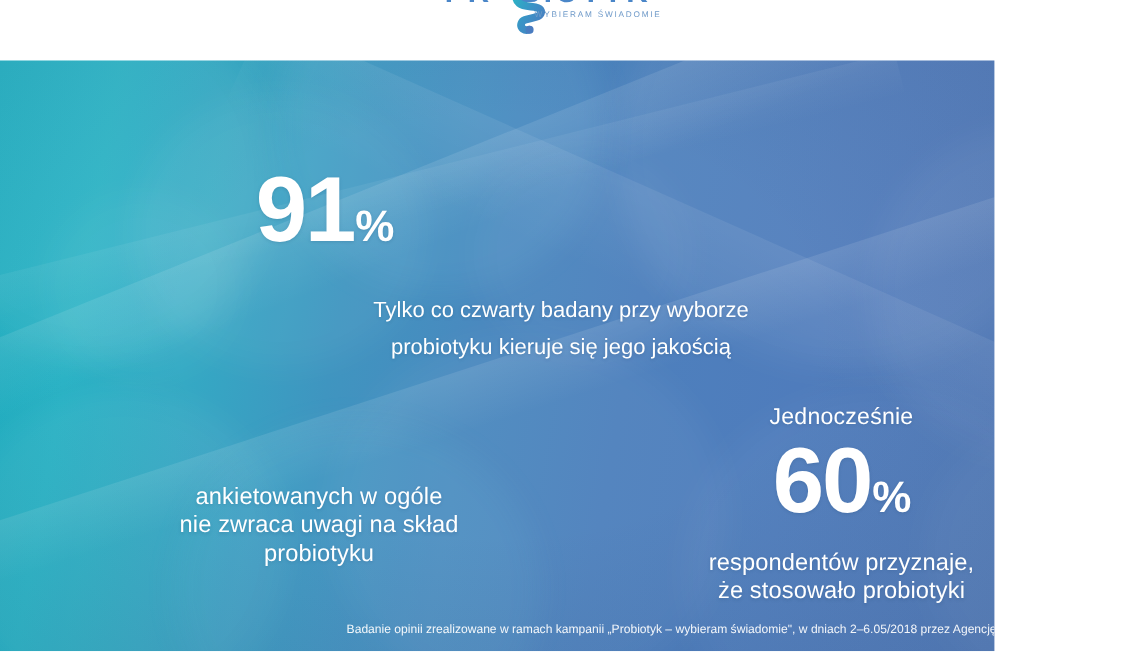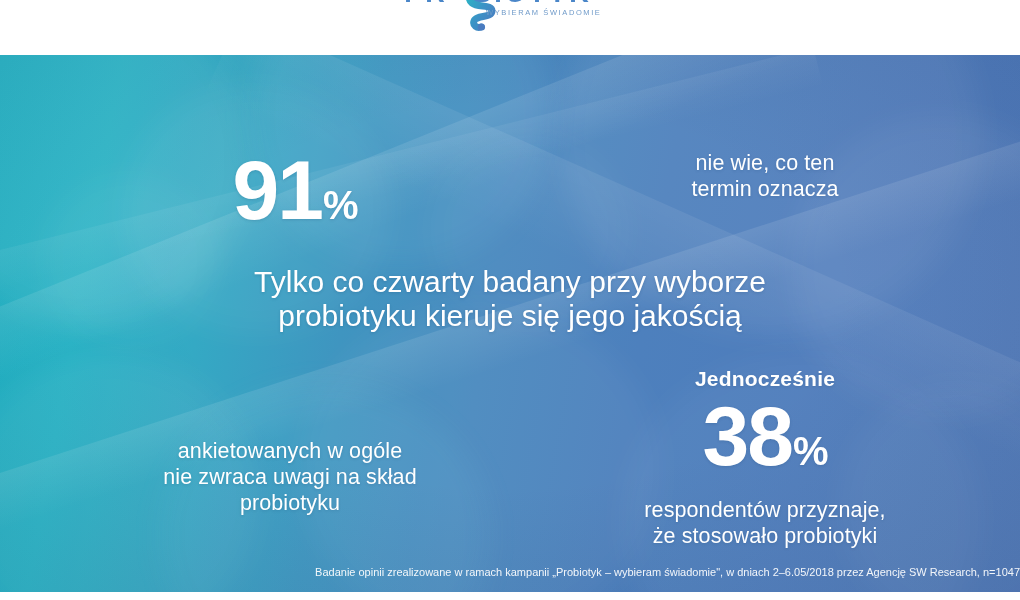--- a/index.html
+++ b/index.html
@@ -64,21 +64,21 @@
     top: 8px;
     width: 42px;
     height: 48px;
   }
 
   
   .panel {
     position: absolute;
     left: 0;
     top: 55px;
-    width: 1020px;
+    width: 904px;
     height: 537px;
     overflow: hidden;
     background: linear-gradient(100deg,
         #1fb3c4 0%,
         #29b6c8 11%,
         #34a9c4 22%,
         #3f95c0 35%,
         #4a89bf 48%,
         #4d80bd 62%,
         #4f7cbc 78%,
@@ -125,21 +125,21 @@
   
   .stat {
     position: absolute;
     text-align: center;
     color: #ffffff;
     text-shadow: 0 1px 3px rgba(20,60,100,0.18);
   }
   .stat-pre {
     font-size: 21px;
     line-height: 24px;
-    font-weight: bold;
+    font-weight: normal;
     letter-spacing: 0.2px;
     margin-bottom: 2px;
   }
   .stat-number {
     font-size: 84px;
     line-height: 86px;
     font-weight: bold;
     letter-spacing: -2px;
     white-space: nowrap;
   }
@@ -164,21 +164,21 @@
   #stat-82  { left: 565px; top: 312px; width: 400px; }
 
   
   .headline {
     position: absolute;
     left: 110px;
     top: 210px;
     width: 800px;
     text-align: center;
     color: #ffffff;
-    font-size: 30px;
+    font-size: 20px;
     line-height: 34px;
     font-weight: normal;
     white-space: pre-line;
     text-shadow: 0 1px 3px rgba(20,60,100,0.20);
   }
 
   
   .footnote {
     position: absolute;
     left: 0;
@@ -247,37 +247,35 @@
     <div class="vignette"></div>
   </div>
 
   <div class="stat" id="stat-91">
     <div class="stat-number">
       <span>91</span><span class="pct">%</span>
     </div>
   </div>
 
   <div class="stat" id="stat-14">
-    <div class="stat-caption">nie wie, co ten
-termin oznacza</div>
   </div>
 
   <div class="headline">Tylko co czwarty badany przy wyborze
 probiotyku kieruje się jego jakością</div>
 
   <div class="stat" id="stat-15">
     <div class="stat-caption">ankietowanych w ogóle
 nie zwraca uwagi na skład
 probiotyku</div>
   </div>
 
   <div class="stat" id="stat-82">
     <div class="stat-pre">Jednocześnie</div>
     <div class="stat-number">
-      <span>38</span><span class="pct">%</span>
+      <span>60</span><span class="pct">%</span>
     </div>
     <div class="stat-caption">respondentów przyznaje,
 że stosowało probiotyki</div>
   </div>
 
   <div class="footnote">Badanie opinii zrealizowane w ramach kampanii „Probiotyk – wybieram świadomie", w dniach 2–6.05/2018 przez Agencję SW Research, n=1047</div>
 </div>
 
 <div class="footer-band"></div>
 

